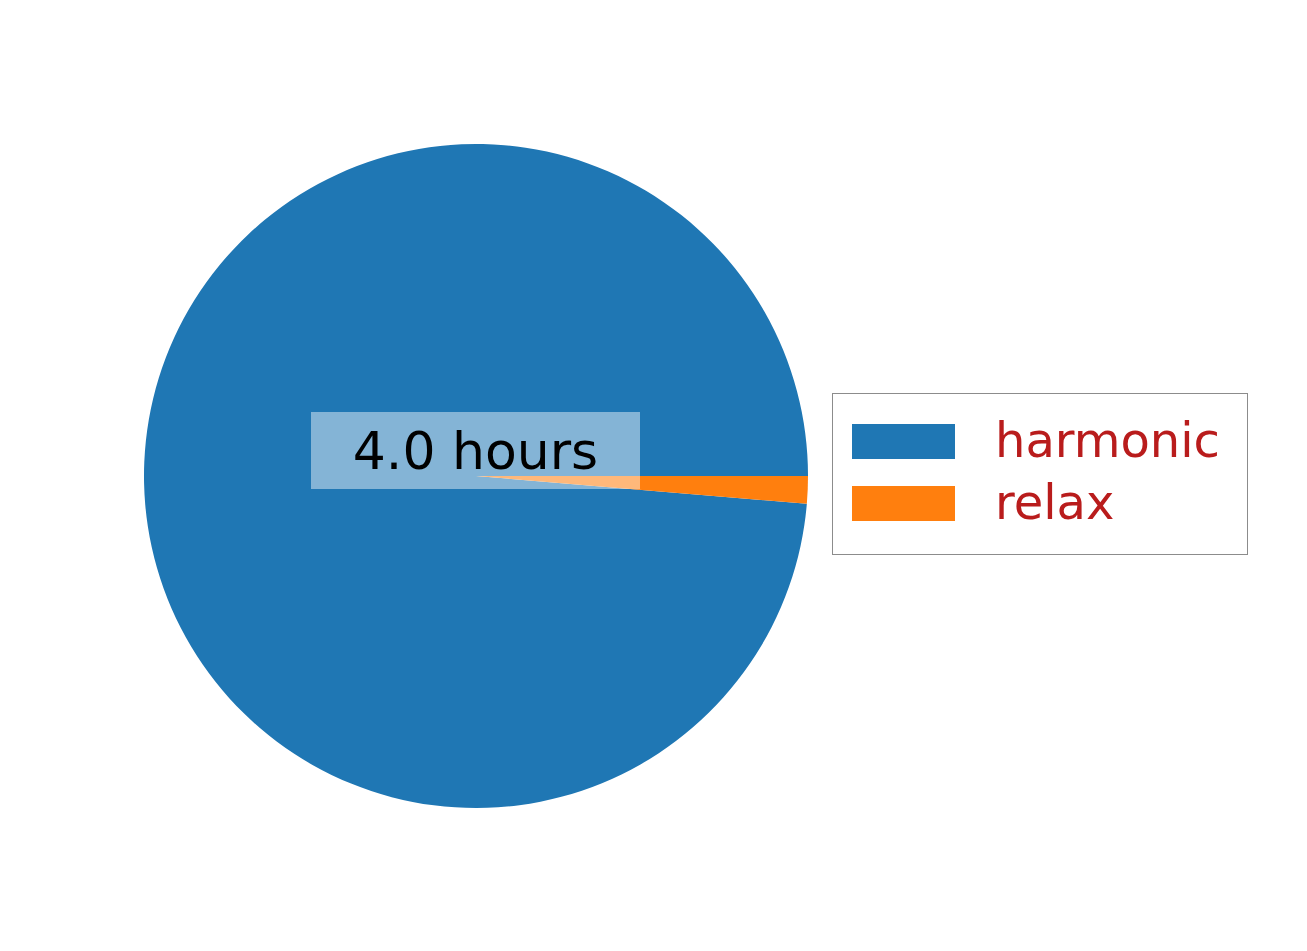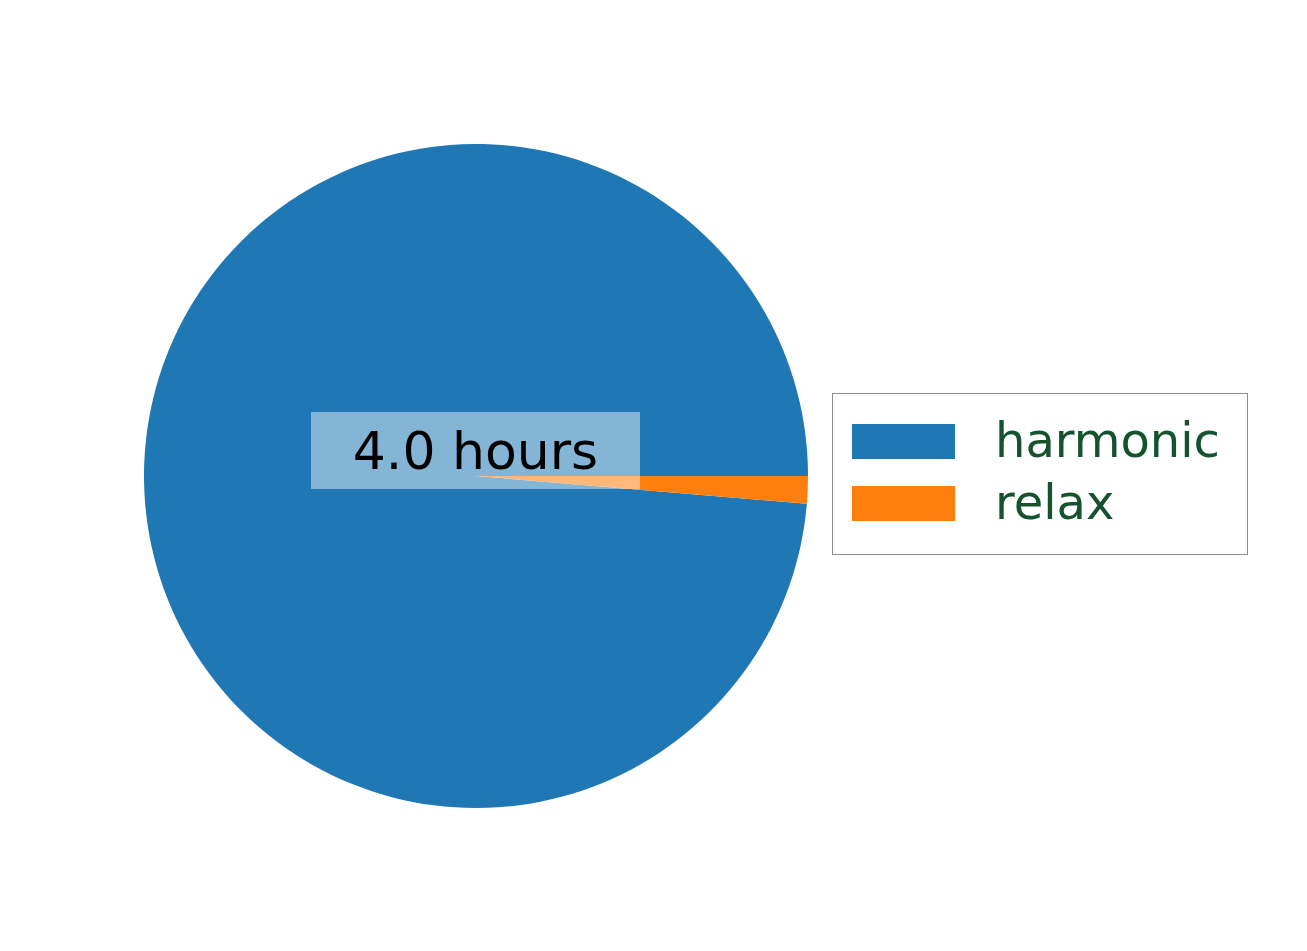--- a/index.html
+++ b/index.html
@@ -74,21 +74,21 @@
   .legend-entry-1 { top: 86px; }
   .legend-swatch {
     width: 103px;
     height: 35px;
     flex: none;
   }
   .legend-label {
     font-family: "DejaVu Sans", sans-serif;
     font-size: 48px;
     line-height: 1;
-    color: #14532d;
+    color: #b91c1c;
     margin-left: 40px;
     white-space: nowrap;
   }
   .legend-entry-0 .legend-label { margin-top: -2px; }
   .legend-entry-1 .legend-label { margin-top: -2px; }
 </style>
 </head>
 <body>
 
 <div id="figure">

